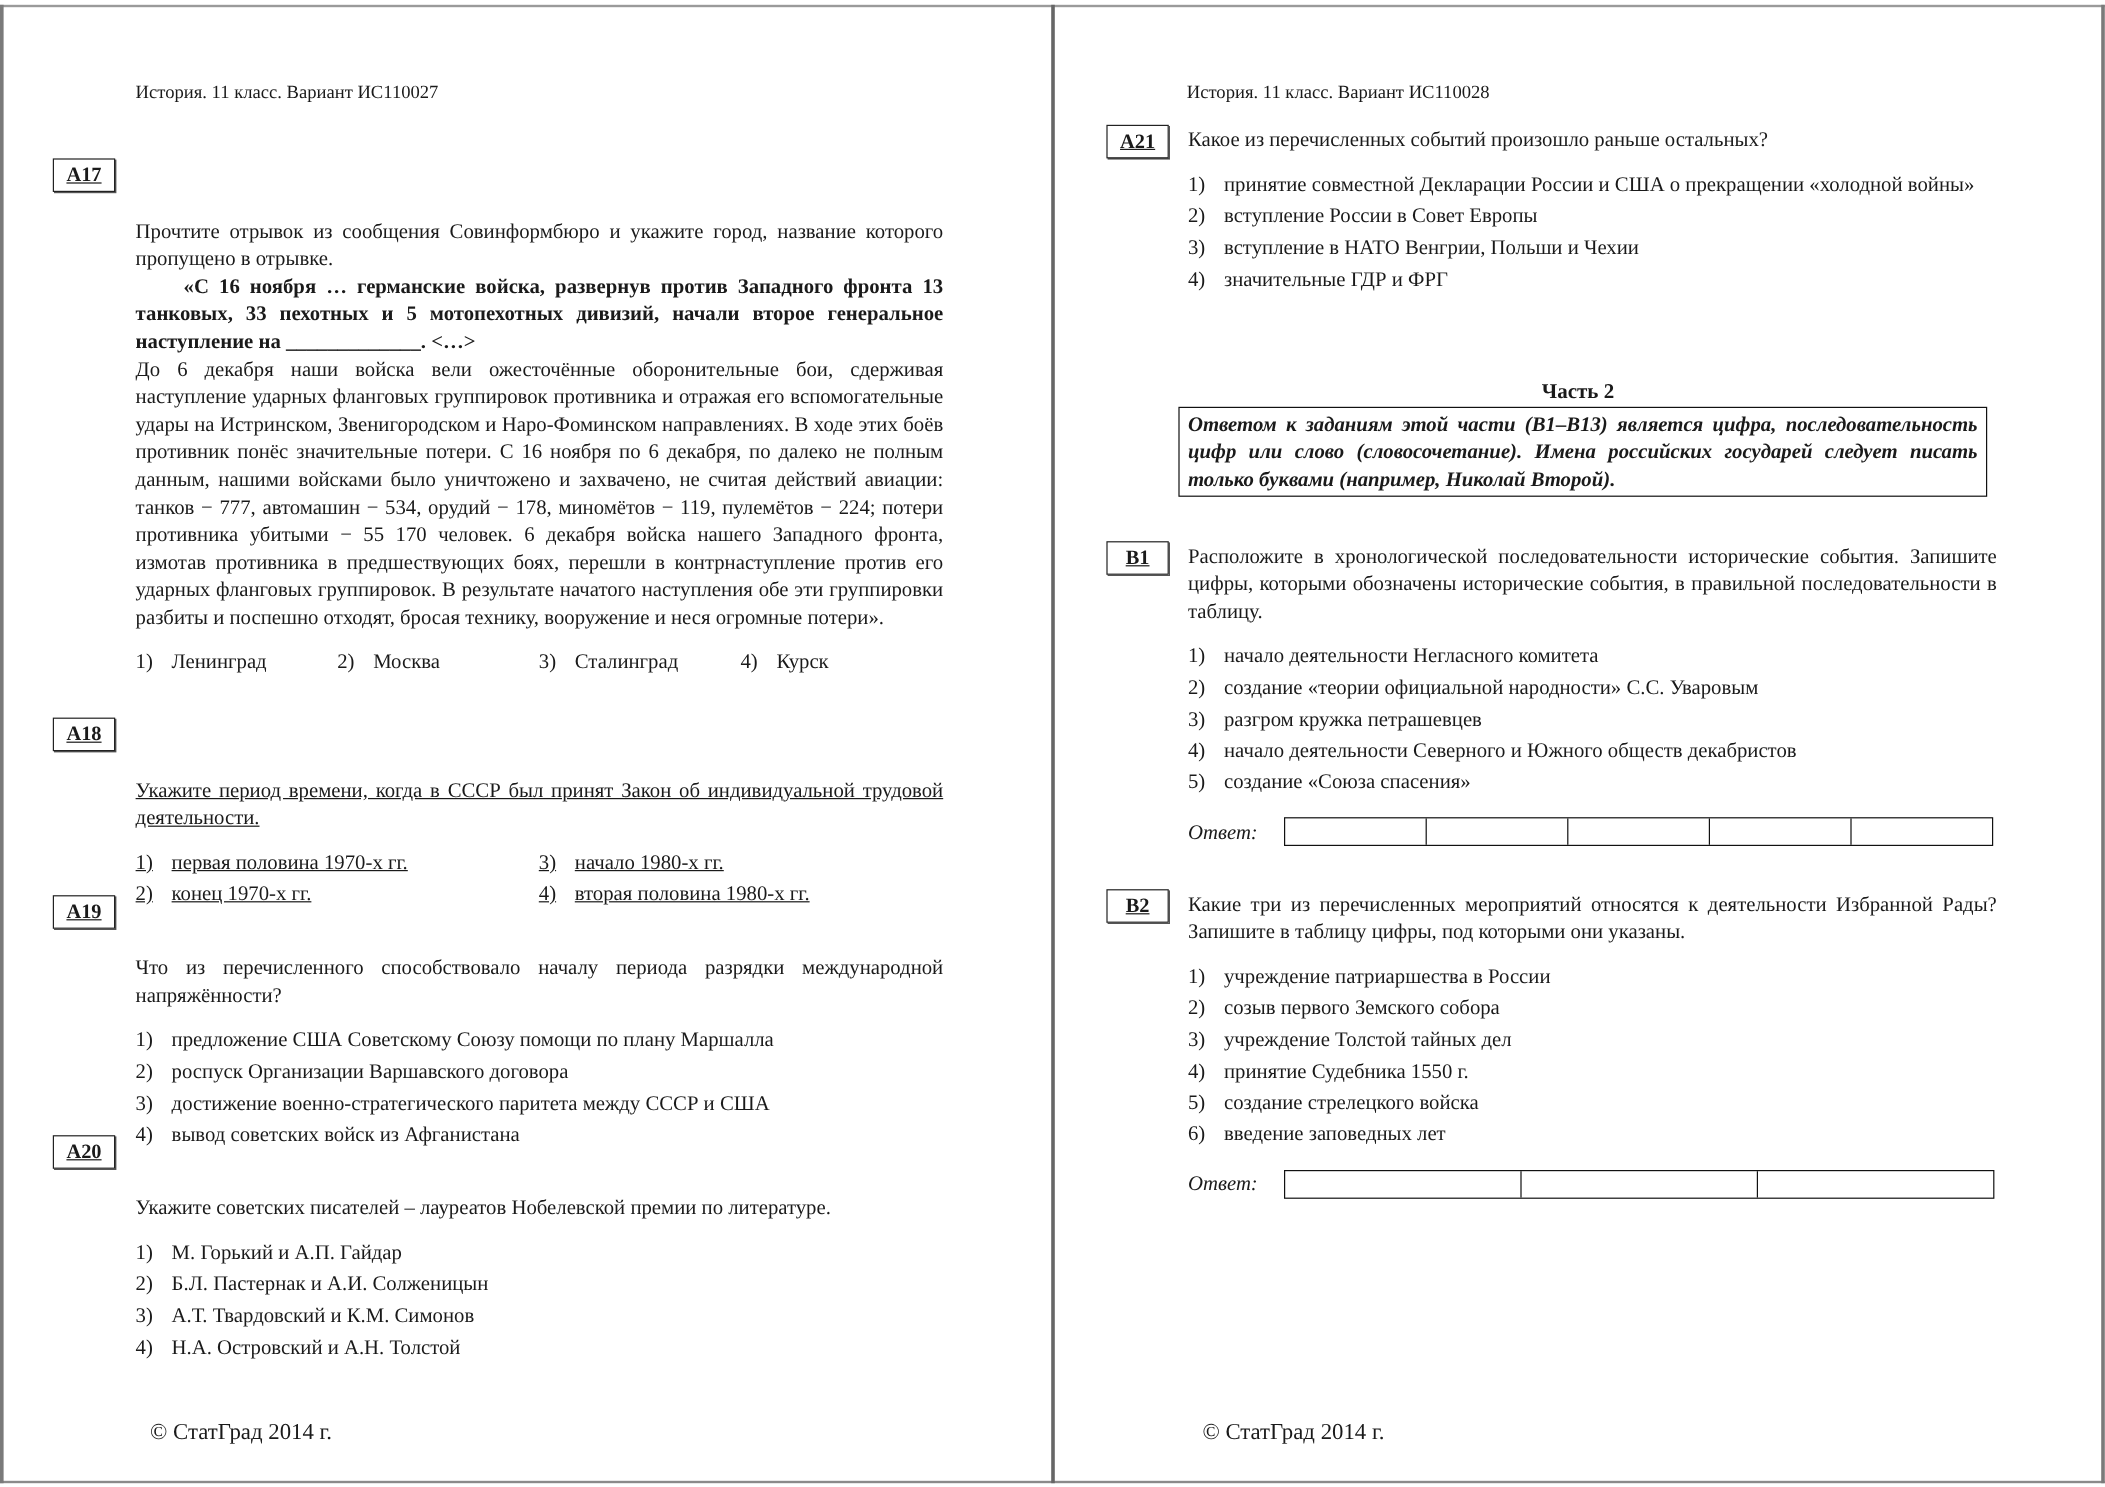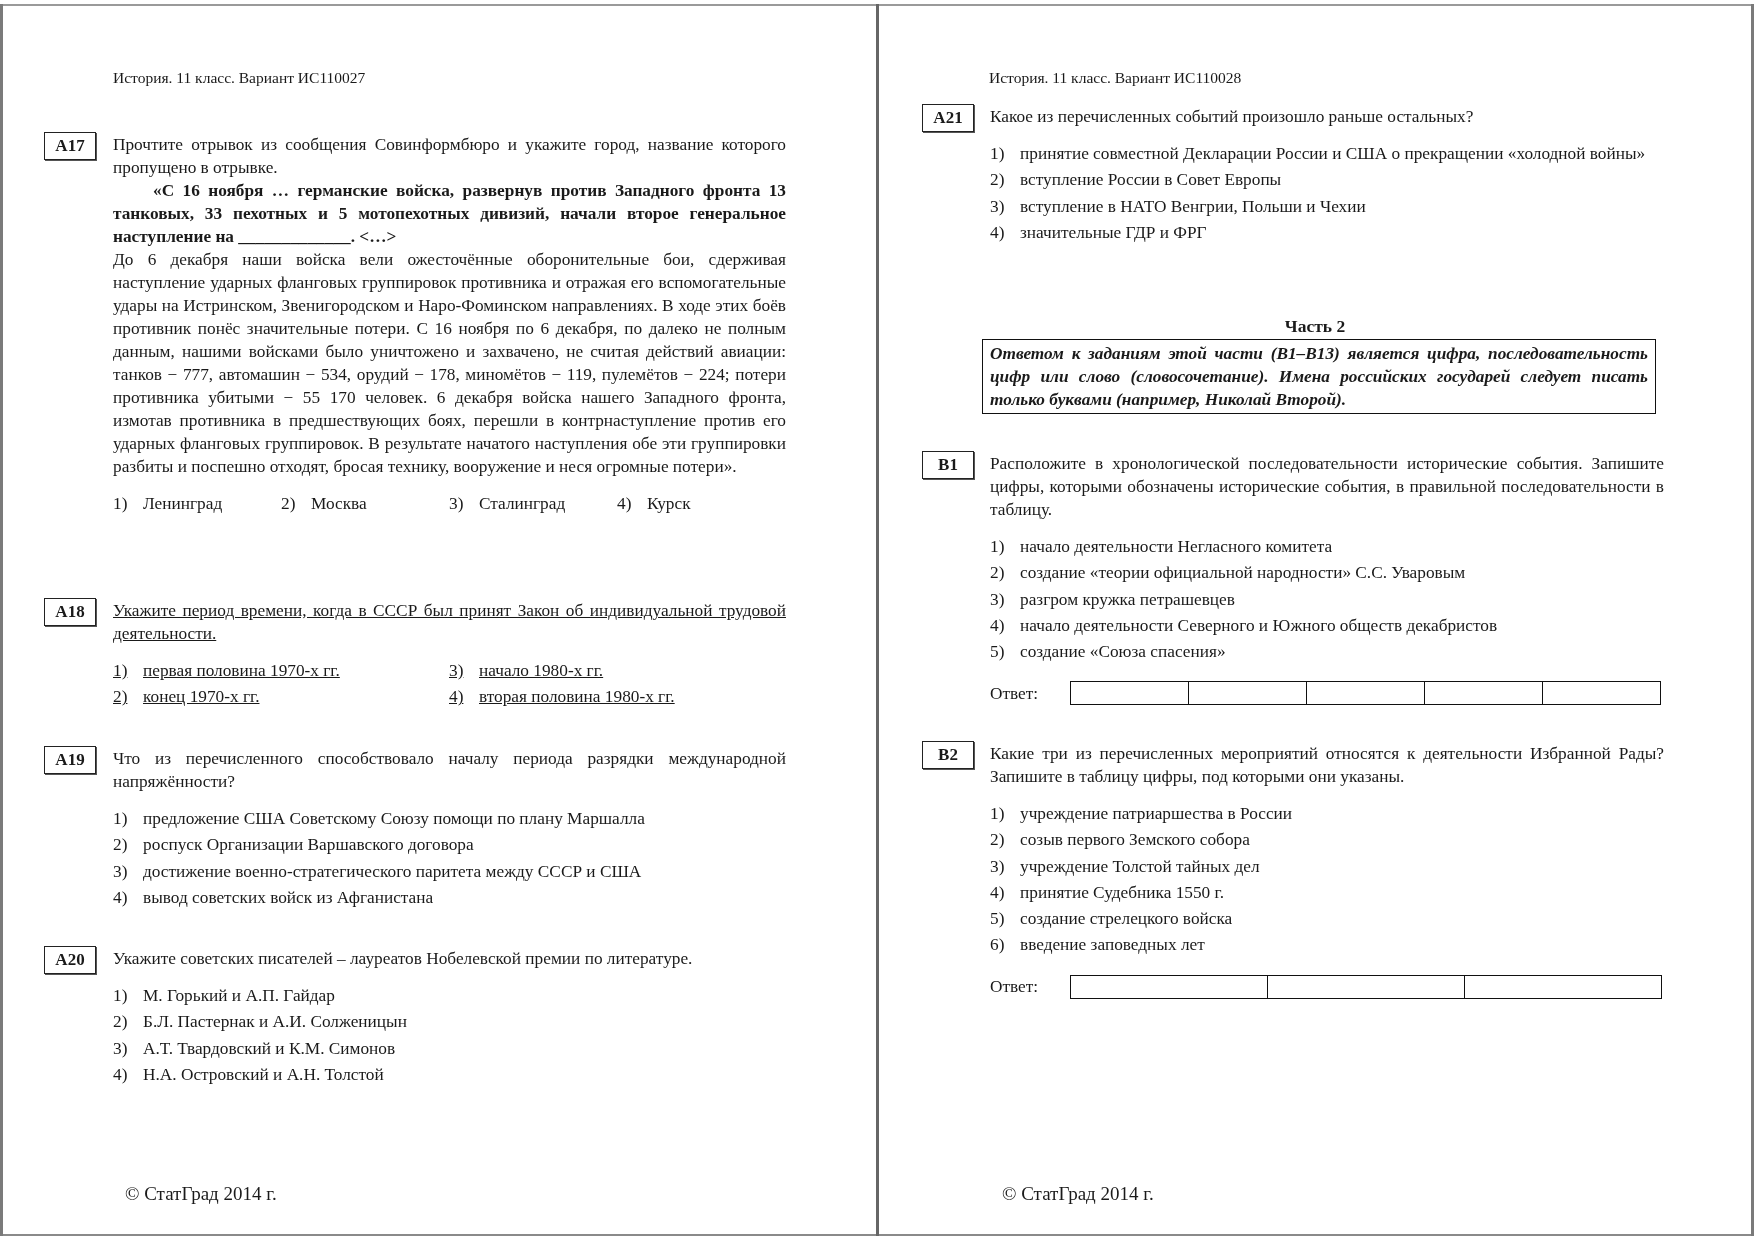--- a/index.html
+++ b/index.html
@@ -25,25 +25,25 @@
     display: flex; 
   }
   .page.left .header { left: 113px; width: 672px; }
   .page.right .header { left: 110px; width: 670px; }
 
   .task { position: absolute; }
   .task-label {
     position: absolute; left: 0; top: 0;
     width: 50px; height: 26px; border: 1px solid #222;
     box-shadow: 1px 1px 0 #555;
-    font-weight: bold; font-size: 17px; line-height: 26px; text-align: center;
+    font-weight: bold; font-size: 17px; line-height: 26px; text-align: center; text-decoration: underline;
   }
   .task-body { position: absolute; font-size: 17.3px; line-height: 23px; text-align: justify; }
   .page.left .task { left: 44px; }
-  .page.left .task-body { left: 69px; width: 673px; }
+  .page.left .task-body { left: 69px; width: 673px; margin-top: 48px; }
   .page.right .task { left: 43px; }
   .page.right .task-body { left: 68px; width: 674px; }
 
   .para { margin: 0; }
   .para.indent { text-indent: 40px; font-weight: bold; }
   .options { margin: 13px 0 0 0; padding: 0; list-style: none; }
   .options li { display: flex; line-height: 26.3px; }
   .options li .num { width: 30px; flex: 0 0 30px; }
   .options li .txt { flex: 1; line-height: 23px; padding-top: 1px; }
   .options.inline { display: flex; }
@@ -51,21 +51,21 @@
   .options.grid { display: grid; grid-template-columns: 336px 336px; }
 
   .part-title { position: absolute; left: 0; width: 872px; top: 316px; text-align: center; font-weight: bold; font-size: 17.5px; }
   .notice {
     position: absolute; left: 103px; top: 339px; width: 674px;
     border: 1.5px solid #111; padding: 2px 7px 2px 7px; box-sizing: border-box;
     font-style: italic; font-weight: bold; font-size: 17.3px; line-height: 23px; text-align: justify;
   }
 
   .answer-row { display: flex; align-items: center; margin-top: 16px; }
-  .answer-label { width: 80px; font-size: 17.3px; }
+  .answer-label { width: 80px; font-size: 17.3px; font-style: italic; }
   .answer-table { display: flex; border: 1.5px solid #111; height: 22px; }
   .answer-cell { border-right: 1.5px solid #111; height: 22px; }
   .answer-cell:last-child { border-right: none; }
 
   .footer { position: absolute; top: 1139px; font-size: 19px; margin-top: 44px; }
   .page.left .footer { left: 125px; }
   .page.right .footer { left: 123px; }
 </style>
 </head>
 <body>

